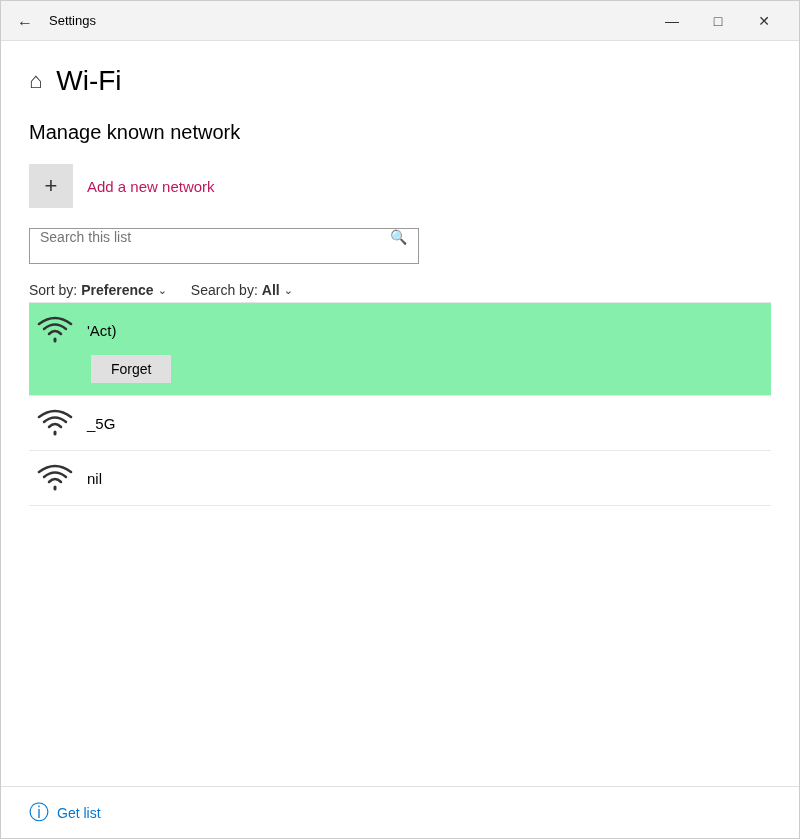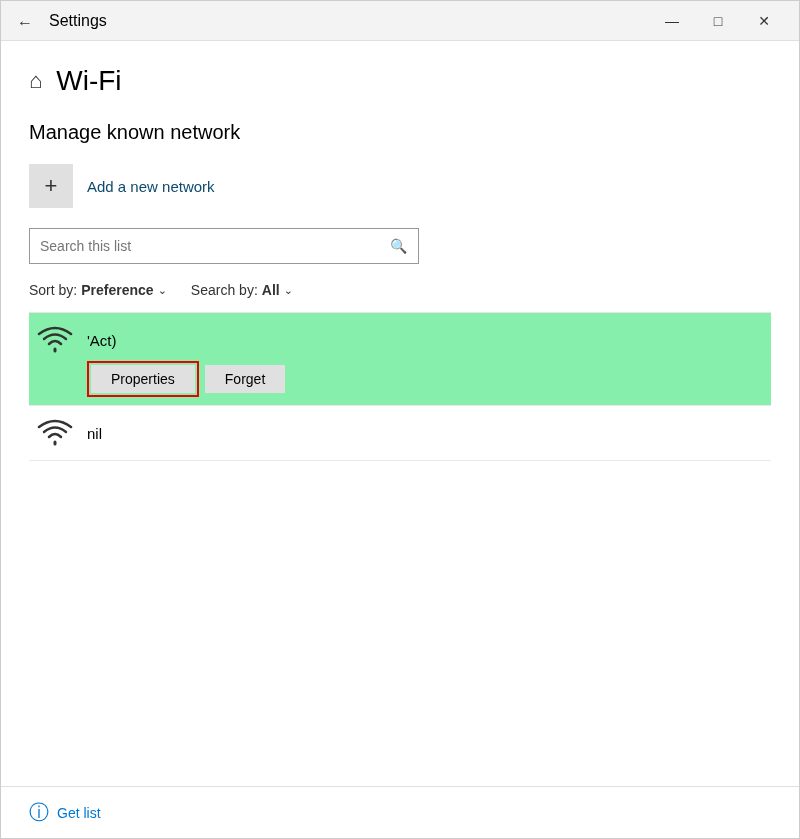--- a/index.html
+++ b/index.html
@@ -35,21 +35,21 @@
       border-bottom: 1px solid #e0e0e0;
     }
 
     .title-bar-left {
       display: flex;
       align-items: center;
       gap: 12px;
     }
 
     .title-bar-title {
-      font-size: 16px;
+      font-size: 13px;
       color: #000;
     }
 
     .title-bar-controls {
       display: flex;
       gap: 0;
     }
 
     .title-bar-btn {
       width: 46px;
@@ -127,27 +127,27 @@
       display: flex;
       align-items: center;
       justify-content: center;
       font-size: 22px;
       color: #333;
       flex-shrink: 0;
     }
 
     .add-label {
       font-size: 15px;
-      color: #0c4a6e;
+      color: #be185d;
     }
 
     
     .search-box {
       display: flex;
-      align-items: center;
+      align-items: flex-start;
       border: 1px solid #999;
       height: 36px;
       width: 390px;
       margin-bottom: 18px;
       background: #fff;
       gap: 12px;
     }
 
     .search-input {
       flex: 1;
@@ -164,21 +164,21 @@
       padding: 0 10px;
       color: #555;
       font-size: 14px;
     }
 
     
     .sort-filter-row {
       display: flex;
       align-items: center;
       gap: 24px;
-      margin-bottom: 14px;
+      margin-bottom: 4px;
       font-size: 14px;
       color: #333;
     }
 
     .sort-filter-item {
       display: flex;
       align-items: center;
       gap: 4px;
     }
 
@@ -326,25 +326,37 @@
             <svg viewBox="0 0 36 30" xmlns="http://www.w3.org/2000/svg">
               <path d="M18 24 L18 26" stroke="#333" stroke-width="3" stroke-linecap="round"></path>
               <path d="M12 19 Q18 13 24 19" stroke="#333" stroke-width="2.5" fill="none" stroke-linecap="round"></path>
               <path d="M7 14 Q18 5 29 14" stroke="#333" stroke-width="2.5" fill="none" stroke-linecap="round"></path>
               <path d="M2 9 Q18 -3 34 9" stroke="#333" stroke-width="2.5" fill="none" stroke-linecap="round"></path>
             </svg>
           </div>
           <span class="network-name">'Act)</span>
         </div>
         <div class="network-item-actions">
-          <button class="action-btn properties">Properties</button>
           <button class="action-btn">Forget</button>
         </div>
       </div>
 
+      <div class="network-item">
+        <div class="network-item-top">
+          <div class="wifi-svg">
+            <svg viewBox="0 0 36 30" xmlns="http://www.w3.org/2000/svg">
+              <path d="M18 24 L18 26" stroke="#333" stroke-width="3" stroke-linecap="round"></path>
+              <path d="M12 19 Q18 13 24 19" stroke="#333" stroke-width="2.5" fill="none" stroke-linecap="round"></path>
+              <path d="M7 14 Q18 5 29 14" stroke="#333" stroke-width="2.5" fill="none" stroke-linecap="round"></path>
+              <path d="M2 9 Q18 -3 34 9" stroke="#333" stroke-width="2.5" fill="none" stroke-linecap="round"></path>
+            </svg>
+          </div>
+          <span class="network-name">_5G</span>
+        </div>
+      </div>
 
       <div class="network-item">
         <div class="network-item-top">
           <div class="wifi-svg">
             <svg viewBox="0 0 36 30" xmlns="http://www.w3.org/2000/svg">
               <path d="M18 24 L18 26" stroke="#333" stroke-width="3" stroke-linecap="round"></path>
               <path d="M12 19 Q18 13 24 19" stroke="#333" stroke-width="2.5" fill="none" stroke-linecap="round"></path>
               <path d="M7 14 Q18 5 29 14" stroke="#333" stroke-width="2.5" fill="none" stroke-linecap="round"></path>
               <path d="M2 9 Q18 -3 34 9" stroke="#333" stroke-width="2.5" fill="none" stroke-linecap="round"></path>
             </svg>

